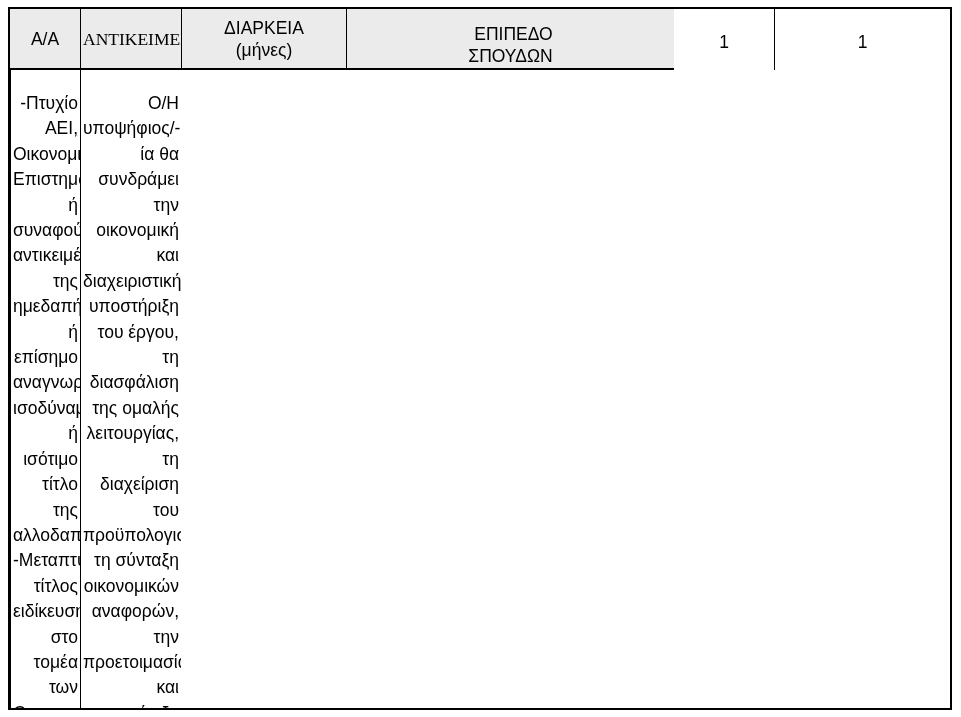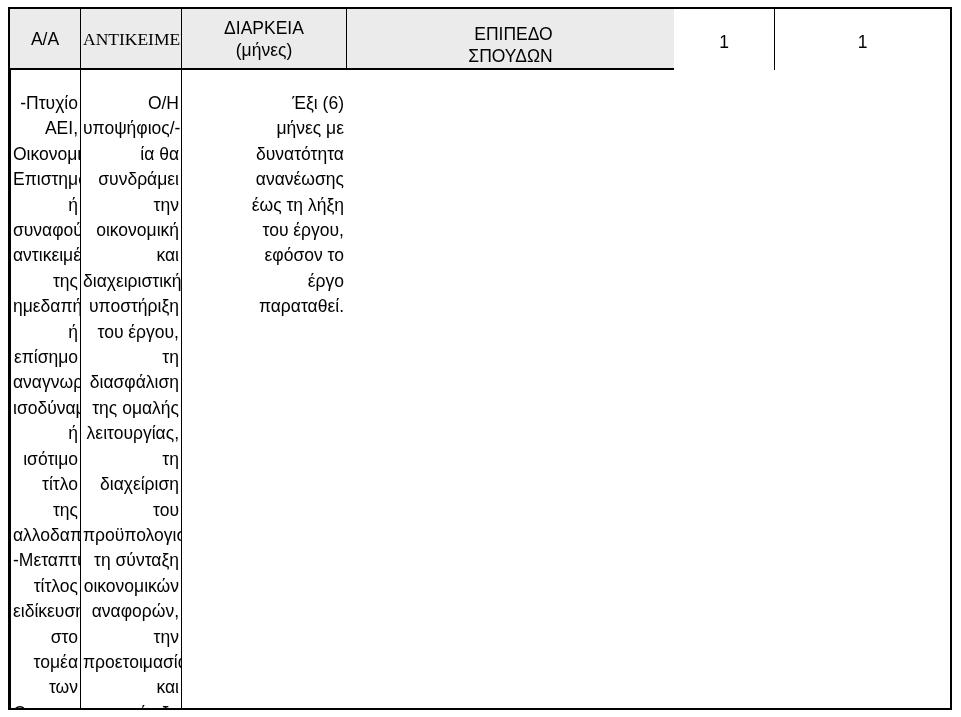--- a/index.html
+++ b/index.html
@@ -112,24 +112,15 @@
 στους φορείς χρηματοδότησης.
 Επιπλέον, περιλαμβάνει τη διάχυση
 των αποτελεσμάτων μέσω δράσεων
 επικοινωνίας, με σκοπό τη
 μεγιστοποίηση του αντικτύπου του
 έργου. Τα παραδοτέα αφορούν τα
 εξής πακέτα εργασίας (WPs): WP1:
 Project management and
 dissemination, WP2: Test Before
 Invest (TBI).</div>
-    <div class="td bl tight">Έξι (6)
-μήνες με
-δυνατότητα
-ανανέωσης
-έως τη λήξη
-του έργου,
-εφόσον το
-έργο
-παραταθεί.</div>
 
   </div>
 </div>
 
 </body></html>

